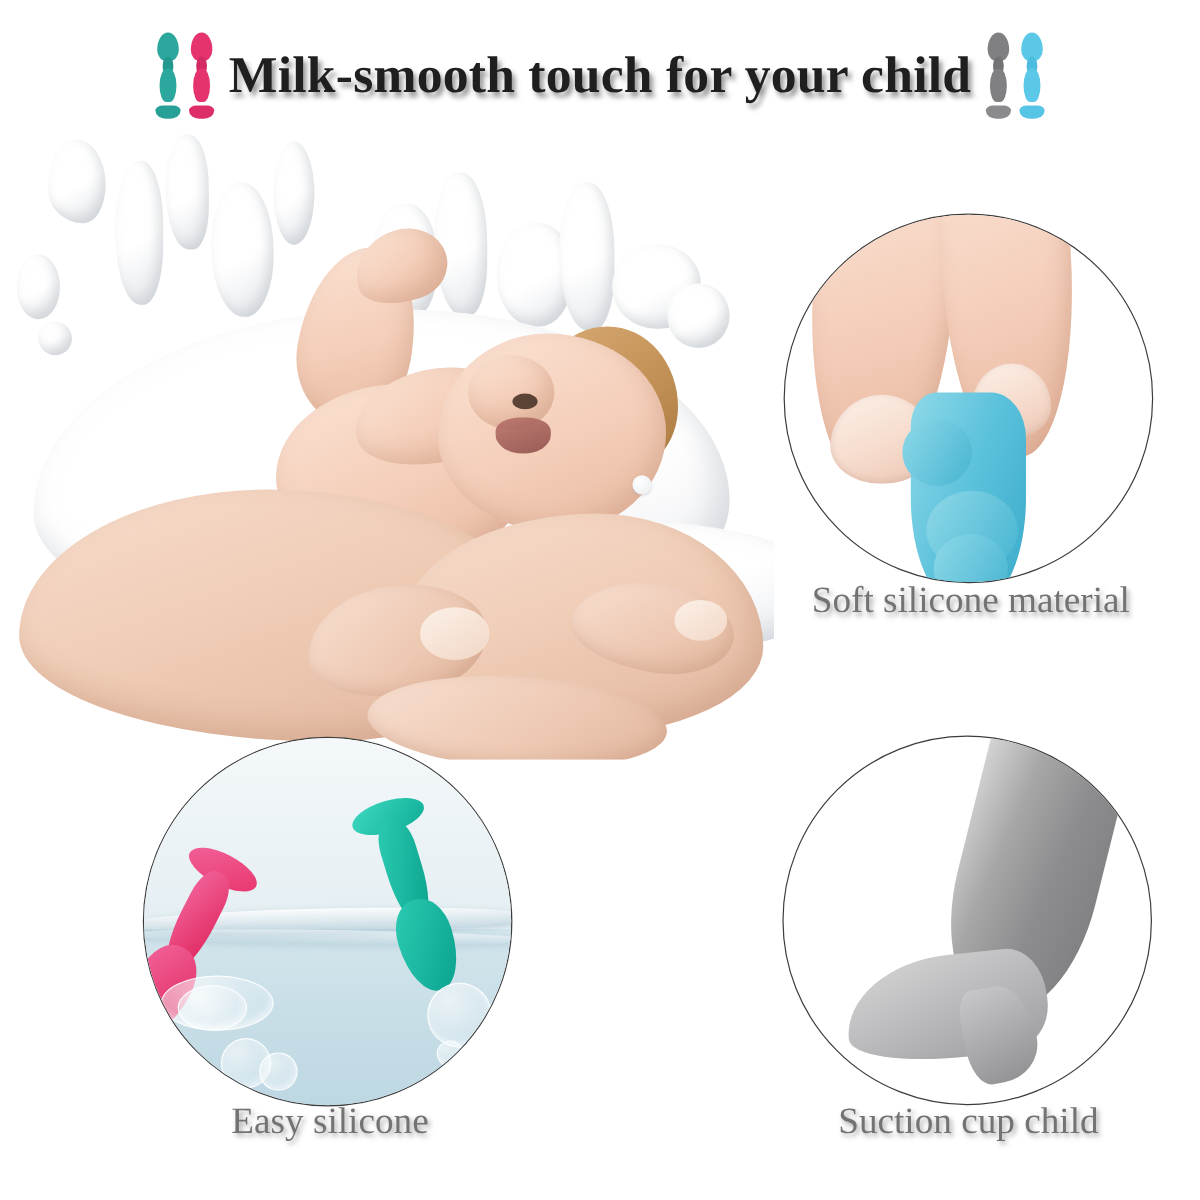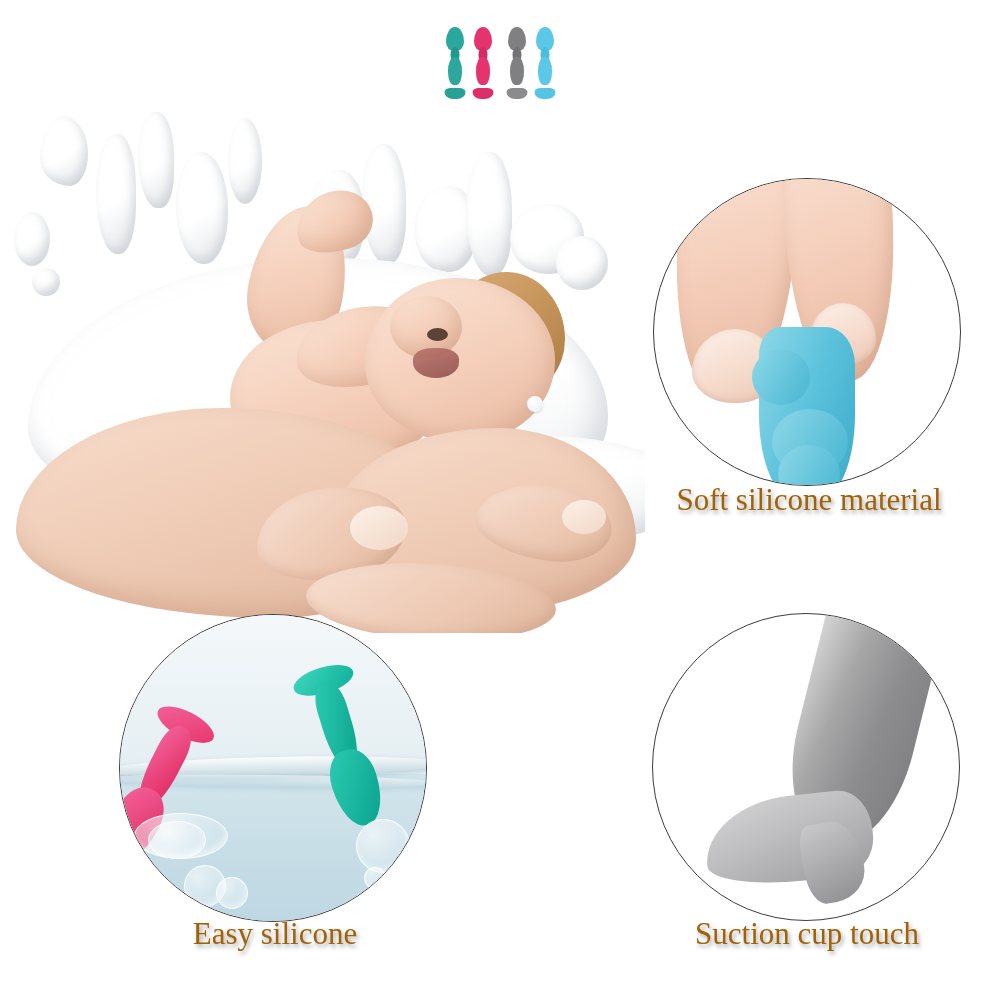--- a/index.html
+++ b/index.html
@@ -89,21 +89,21 @@
   .drop{position:absolute;border-radius:50%;
         background:radial-gradient(circle at 34% 32%,#ffffff,#e9ecef);
         box-shadow:0 1px 2px rgba(170,176,184,.5);}
 
   
   .panel{position:absolute;}
   .circ{position:absolute;border-radius:50%;overflow:hidden;
         border:1.6px solid #3c3c3c;background:#fff;box-sizing:border-box;}
   .cap{position:absolute;width:100%;text-align:center;
        font-family:"Liberation Serif", serif;font-size:31px;
-       color:#a16207;white-space:nowrap;
+       color:#737373;white-space:nowrap;
        text-shadow:2px 3px 4px rgba(140,140,140,.78);}
 
   
   #p-soft{left:653px;top:178px;width:308px;height:308px;}
   .fgr{position:absolute;border-radius:42% 42% 46% 46%/28% 28% 60% 60%;
        background:linear-gradient(160deg,#fbe4d7 0%,#f4cdb9 55%,#e6b59c 100%);
        box-shadow:inset -5px -6px 16px rgba(198,150,125,.42);}
   .fgr-l{left:22px;top:-58px;width:118px;height:280px;transform:rotate(4deg);}
   .fgr-r{left:132px;top:-70px;width:108px;height:272px;transform:rotate(-3deg);}
   .fnail{position:absolute;border-radius:50% 50% 48% 48%/58% 58% 42% 42%;
@@ -166,20 +166,21 @@
         <span class="base" style="background:#27A096"></span>
       </span>
       <span class="toy">
         <span class="head" style="background:#E5336E"></span>
         <span class="neck" style="background:#D42A63"></span>
         <span class="body" style="background:#E5336E"></span>
         <span class="base" style="background:#DD2E69"></span>
       </span>
     </span>
 
+    <span class="title-text">Milk-smooth touch for your child</span>
 
     <span class="icon-pair">
       <span class="toy">
         <span class="head" style="background:#808083"></span>
         <span class="neck" style="background:#737376"></span>
         <span class="body" style="background:#808083"></span>
         <span class="base" style="background:#8b8b8e"></span>
       </span>
       <span class="toy">
         <span class="head" style="background:#5BC8E8"></span>
@@ -277,16 +278,16 @@
     </div>
     <div class="cap" style="left:96px;top:916px;width:358px;">Easy silicone</div>
   </div>
 
   <div class="panel">
     <div class="circ" id="p-suction">
       <span class="shaft"></span>
       <span class="cup"></span>
       <span class="cup-tip"></span>
     </div>
-    <div class="cap" style="left:628px;top:916px;width:358px;">Suction cup touch</div>
+    <div class="cap" style="left:628px;top:916px;width:358px;">Suction cup child</div>
   </div>
 
 </div>
 
 </body></html>

